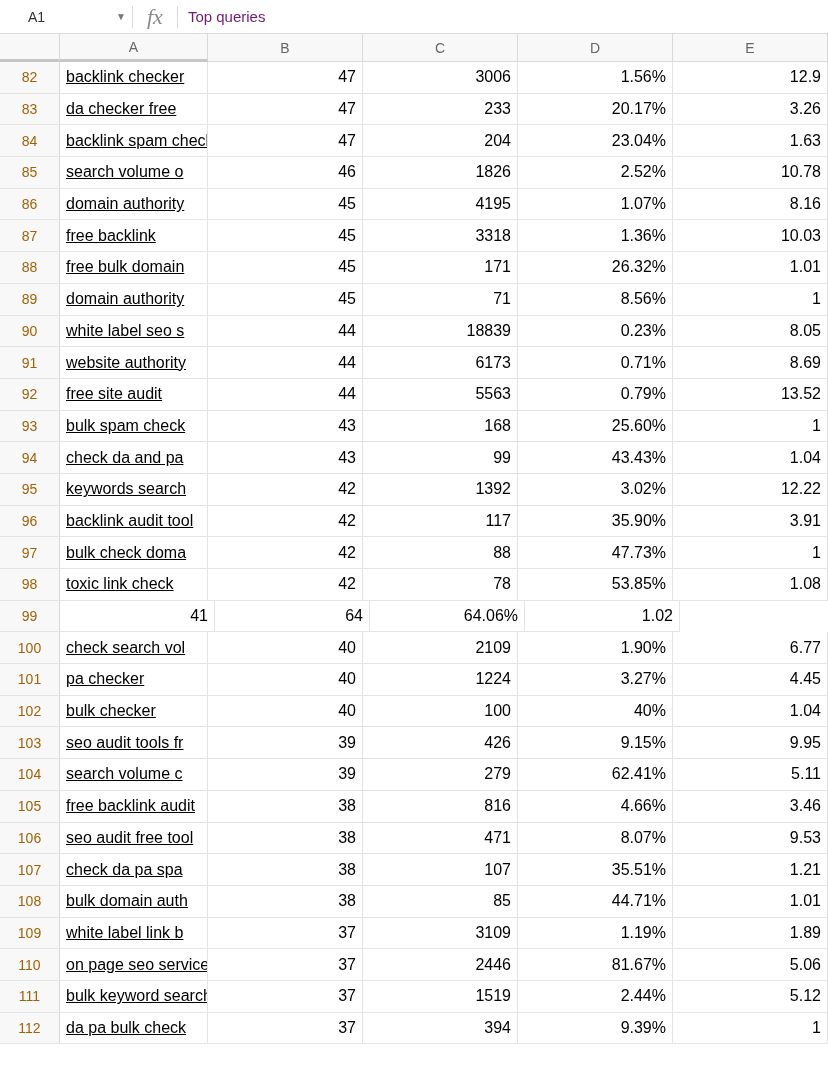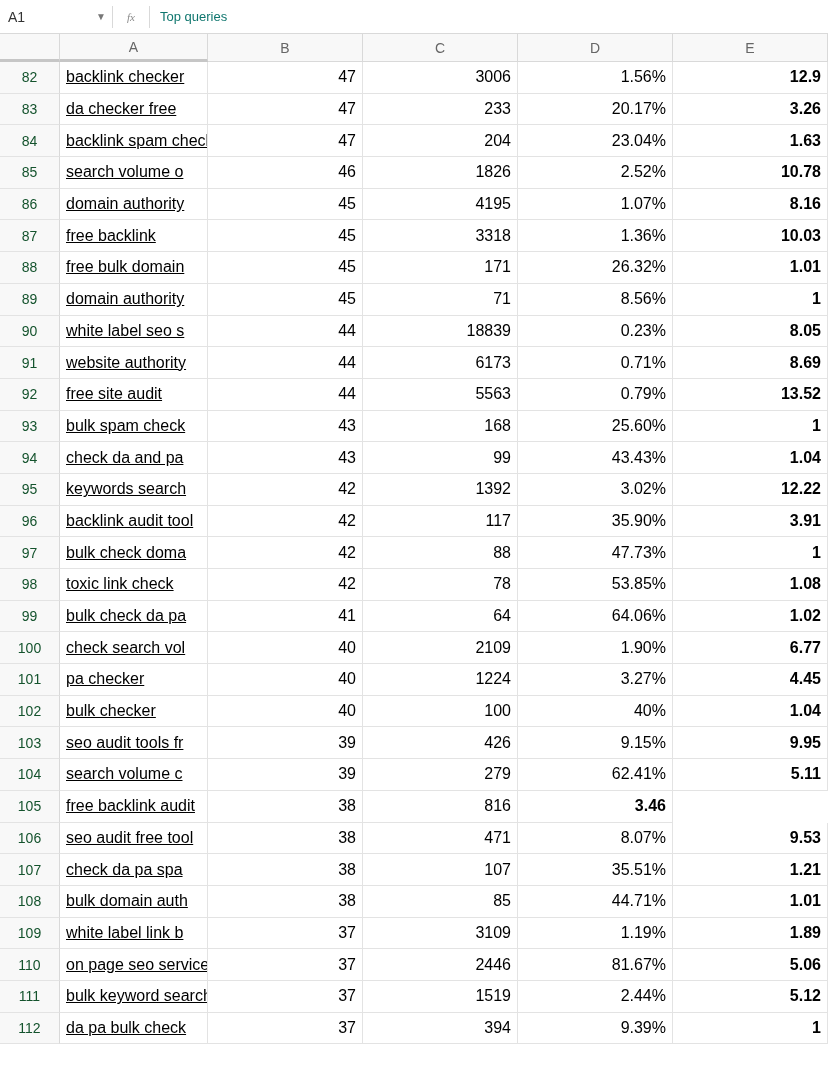--- a/index.html
+++ b/index.html
@@ -1,39 +1,39 @@
 <!DOCTYPE html>
 <html><head>
 <meta charset="utf-8">
 <style>
   html,body{margin:0;padding:0;font-family:Arial,Helvetica,sans-serif;background:#fff;color:#000;font-size:15px;}
   *{box-sizing:border-box;}
 
   
-  .formula-bar{display:flex;align-items:center;height:34px;border-bottom:1px solid #d9d9d9;padding-left:0;}
+  .formula-bar{display:flex;align-items:center;height:34px;border-bottom:1px solid #d9d9d9;padding-left:20px;}
   .name-box{width:112px;height:26px;display:flex;align-items:center;justify-content:space-between;padding:0 6px 0 8px;font-size:14px;color:#333;}
   .name-box .chev{font-size:10px;color:#777;}
   .vdiv{width:1px;height:22px;background:#d9d9d9;}
-  .fx{padding:0 14px;font-style:italic;font-family:"Times New Roman",serif;color:#8a8a8a;font-size:11px;}
-  .formula-text{padding-left:10px;font-size:13px;color:#0f766e;}
+  .fx{padding:0 14px;font-style:italic;font-family:"Times New Roman",serif;color:#8a8a8a;font-size:22px;}
+  .formula-text{padding-left:10px;font-size:15px;color:#701a75;}
 
   
   .grid{user-select:none;}
   .col-headers{display:flex;height:28px;}
   .corner{width:60px;border-right:1px solid #d9d9d9;border-bottom:1px solid #d9d9d9;background:#f8f8f8;}
   .ch{border-right:1px solid #d9d9d9;border-bottom:1px solid #d9d9d9;background:#f8f8f8;color:#666;display:flex;align-items:center;justify-content:center;font-size:14px;}
   .ch.A{width:148px;} .ch.B{width:155px;} .ch.C{width:155px;} .ch.D{width:155px;} .ch.E{width:155px;}
 
   .rows{}
   .row{display:flex;height:31.7px;}
-  .rh{width:60px;border-right:1px solid #d9d9d9;border-bottom:1px solid #e3e3e3;background:#f8f8f8;color:#14532d;font-size:14px;display:flex;align-items:center;justify-content:center;}
+  .rh{width:60px;border-right:1px solid #d9d9d9;border-bottom:1px solid #e3e3e3;background:#f8f8f8;color:#a16207;font-size:14px;display:flex;align-items:center;justify-content:center;}
   .cell{border-right:1px solid #e3e3e3;border-bottom:1px solid #e3e3e3;display:flex;align-items:center;overflow:hidden;white-space:nowrap;padding:0 6px;font-size:16px;}
   .cell.A{width:148px;justify-content:flex-start;text-decoration:underline;}
   .cell.num{justify-content:flex-end;}
-  .cell.B{width:155px;} .cell.C{width:155px;} .cell.D{width:155px;text-align:right;} .cell.E{width:155px;font-weight:bold;}
+  .cell.B{width:155px;} .cell.C{width:155px;} .cell.D{width:155px;text-align:right;} .cell.E{width:155px;}
 
   
   .ch.A{border-bottom:3px solid #c6c6c6;height:28px;}
   .corner{border-bottom:3px solid #c6c6c6;}
   
 
 </style>
 </head>
 <body>
 
@@ -189,21 +189,20 @@
       <div class="row">
         <div class="rh">98</div>
         <div class="cell A">toxic link check</div>
         <div class="cell B num">42</div>
         <div class="cell C num">78</div>
         <div class="cell D num">53.85%</div>
         <div class="cell E num">1.08</div>
       </div>
       <div class="row">
         <div class="rh">99</div>
-        <div class="cell A">bulk check da pa</div>
         <div class="cell B num">41</div>
         <div class="cell C num">64</div>
         <div class="cell D num">64.06%</div>
         <div class="cell E num">1.02</div>
       </div>
       <div class="row">
         <div class="rh">100</div>
         <div class="cell A">check search vol</div>
         <div class="cell B num">40</div>
         <div class="cell C num">2109</div>
@@ -240,20 +239,21 @@
         <div class="cell B num">39</div>
         <div class="cell C num">279</div>
         <div class="cell D num">62.41%</div>
         <div class="cell E num">5.11</div>
       </div>
       <div class="row">
         <div class="rh">105</div>
         <div class="cell A">free backlink audit</div>
         <div class="cell B num">38</div>
         <div class="cell C num">816</div>
+        <div class="cell D num">4.66%</div>
         <div class="cell E num">3.46</div>
       </div>
       <div class="row">
         <div class="rh">106</div>
         <div class="cell A">seo audit free tool</div>
         <div class="cell B num">38</div>
         <div class="cell C num">471</div>
         <div class="cell D num">8.07%</div>
         <div class="cell E num">9.53</div>
       </div>

